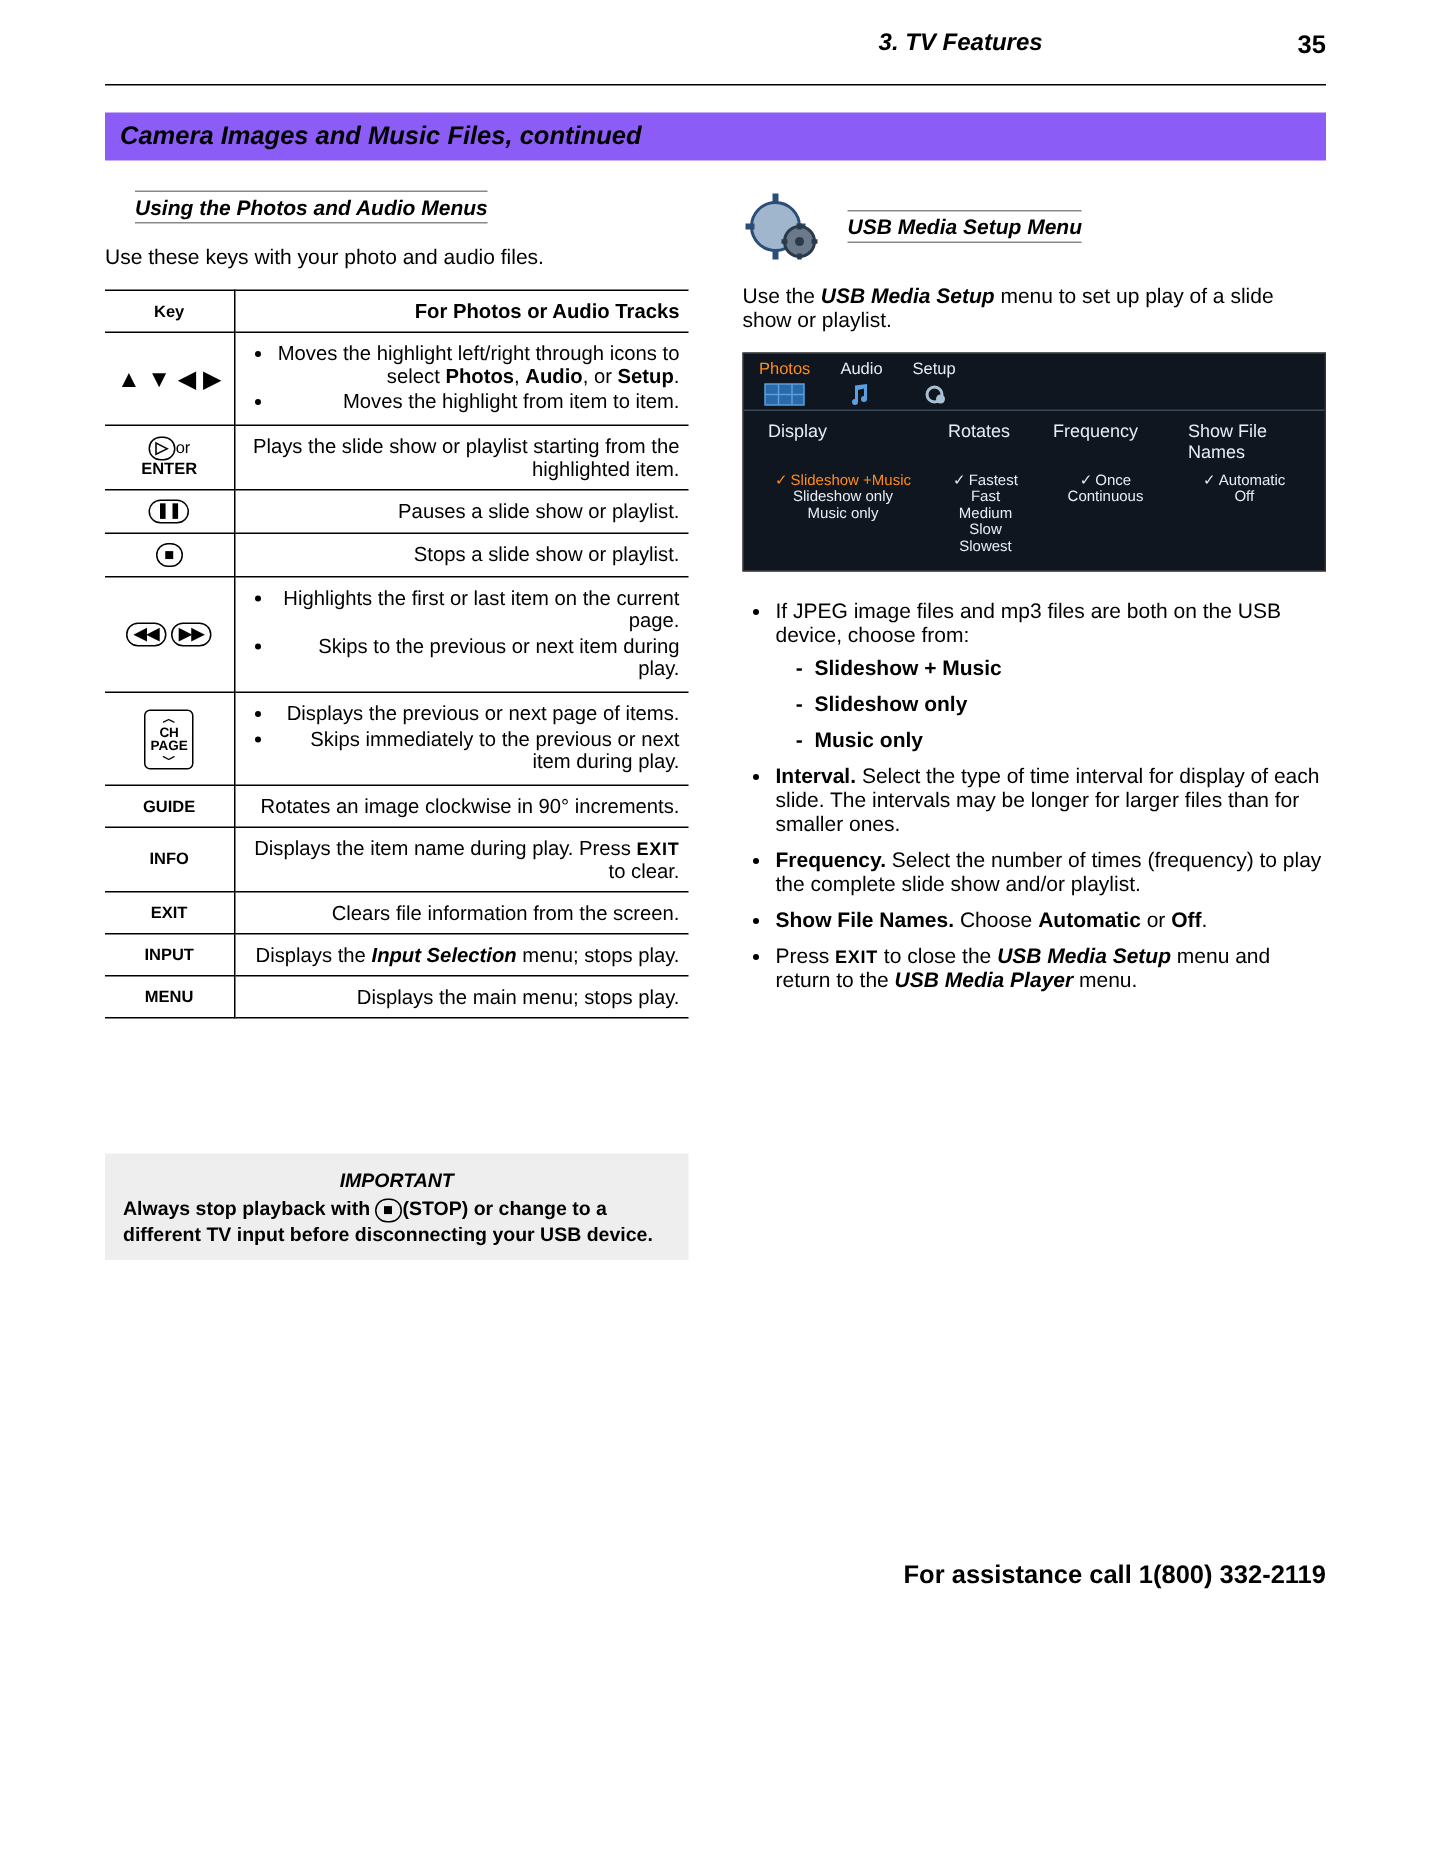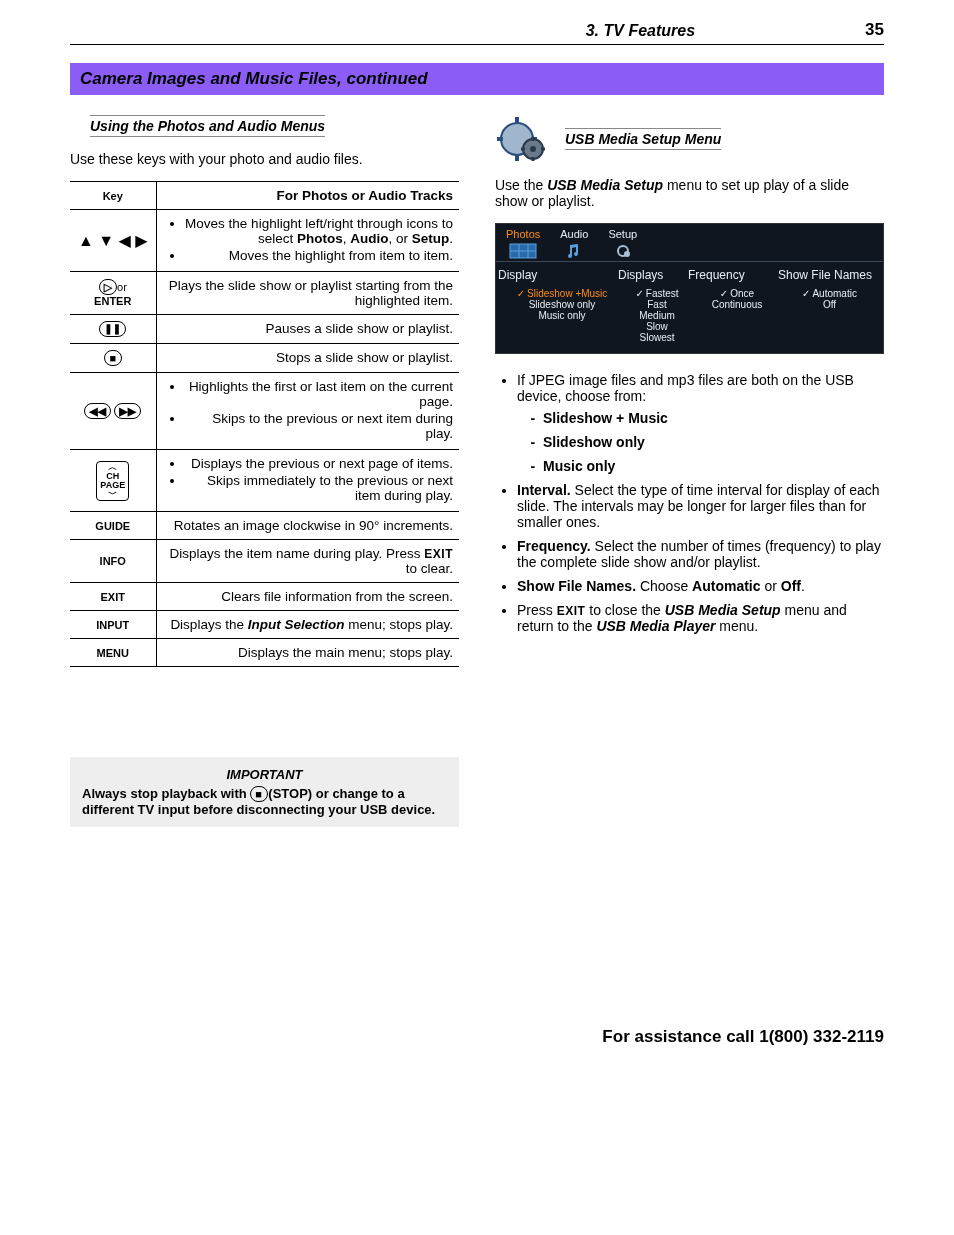--- a/index.html
+++ b/index.html
@@ -11,23 +11,23 @@
     padding: 0;
     background: #fff;
     width: 954px;
   }
   .page {
     padding: 20px 70px 30px 70px;
   }
   .header-row {
     display: flex;
     justify-content: flex-end;
-    align-items: flex-end;
+    align-items: flex-start;
     border-bottom: 1px solid #000;
-    padding-bottom: 4px;
+    padding-bottom: 16px;
     margin-bottom: 18px;
   }
   .chapter { font-weight: bold; font-style: italic; font-size: 16px; margin-right: 170px; }
   .page-num { font-weight: bold; font-size: 17px; }
   .section-banner {
     background: #8b5cf6;
     padding: 6px 10px;
     font-weight: bold;
     font-style: italic;
     font-size: 17px;
@@ -103,21 +103,21 @@
     padding: 4px 10px 0;
     text-align: center;
     font-size: 11px;
     position: relative;
   }
   .menu-tab.sel { color: #ff8c1a; }
   .menu-tab .ticon { display:block; margin-top:3px; height:18px; }
   .menu-head-row {
     display:flex;
     border-top: 1px solid #3a4a5a;
-    padding: 6px 2px 4px;
+    padding: 6px 16px 4px;
     font-size: 12px;
   }
   .menu-head-row div:nth-child(1){ width:120px; }
   .menu-head-row div:nth-child(2){ width:70px; }
   .menu-head-row div:nth-child(3){ width:90px; }
   .menu-head-row div:nth-child(4){ flex:1; }
   .menu-body { display:flex; padding: 2px 6px 10px; font-size: 10px; text-align: center; }
   .menu-body .c1{ width:120px;}
   .menu-body .c2{ width:70px;}
   .menu-body .c3{ width:90px;}
@@ -295,21 +295,21 @@
           <div class="menu-tab"><span>Audio</span><span class="ticon"><svg width="20" height="16" viewBox="0 0 20 16">
                   <path d="M6 2 L14 1 V11 a2 2 0 1 1 -2 -2 V4 L8 5 V13 a2 2 0 1 1 -2 -2 Z" fill="#5aa0e0"></path>
                 </svg></span></div>
           <div class="menu-tab"><span>Setup</span><span class="ticon"><svg width="20" height="16" viewBox="0 0 20 16">
                   <circle cx="10" cy="8" r="5" fill="none" stroke="#aac0d5" stroke-width="2"></circle>
                   <circle cx="14" cy="11" r="3" fill="#aac0d5"></circle>
                 </svg></span></div>
         </div>
         <div class="menu-head-row">
           <div>Display</div>
-          <div>Displays</div>
+          <div>Rotates</div>
           <div>Frequency</div>
           <div>Show File Names</div>
         </div>
         <div class="menu-body">
           <div class="c1">
             <div class="sel chk">Slideshow +Music</div>
             <div>Slideshow only</div>
             <div>Music only</div>
           </div>
           <div class="c2">

